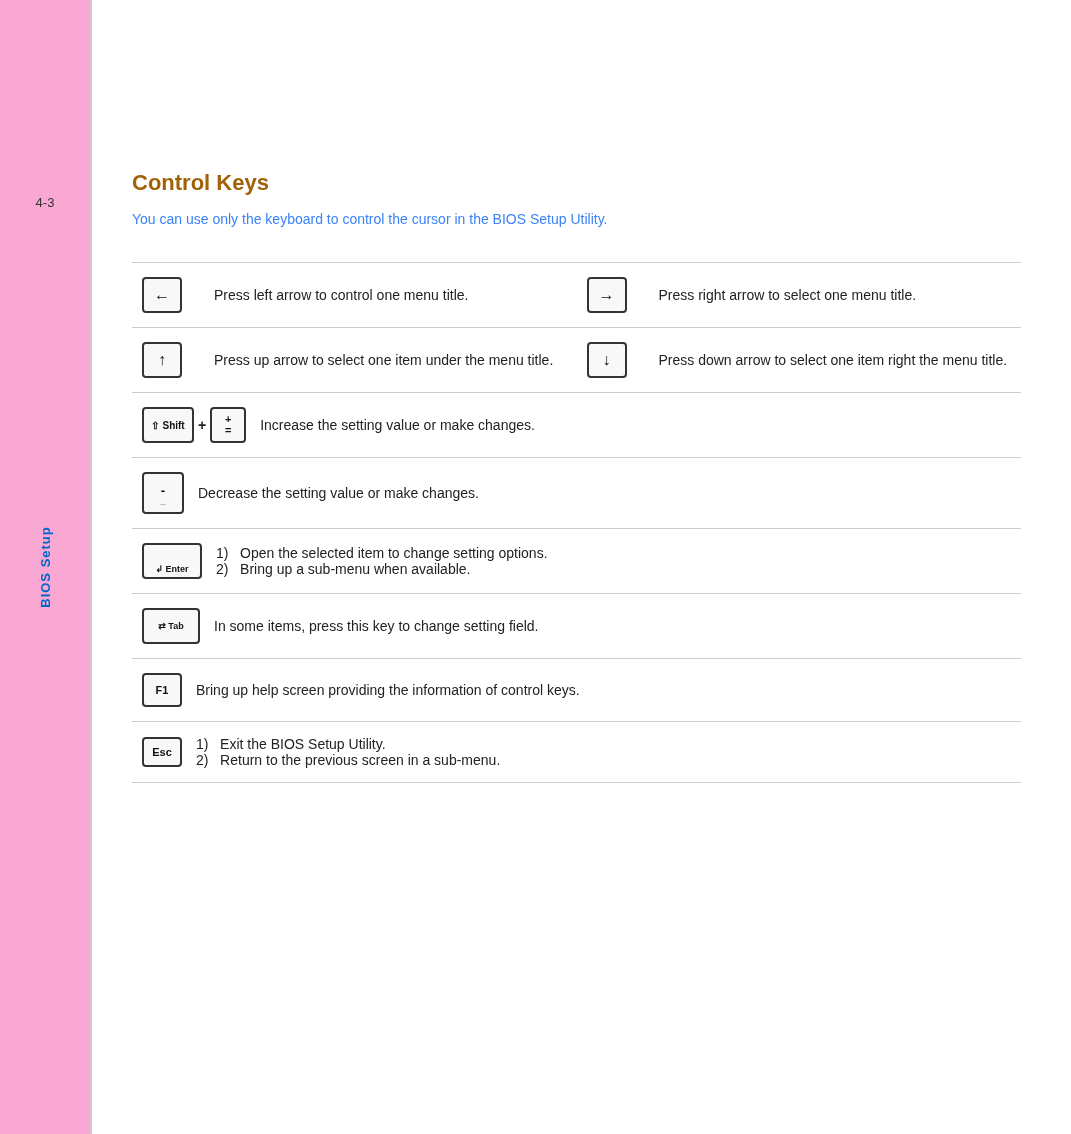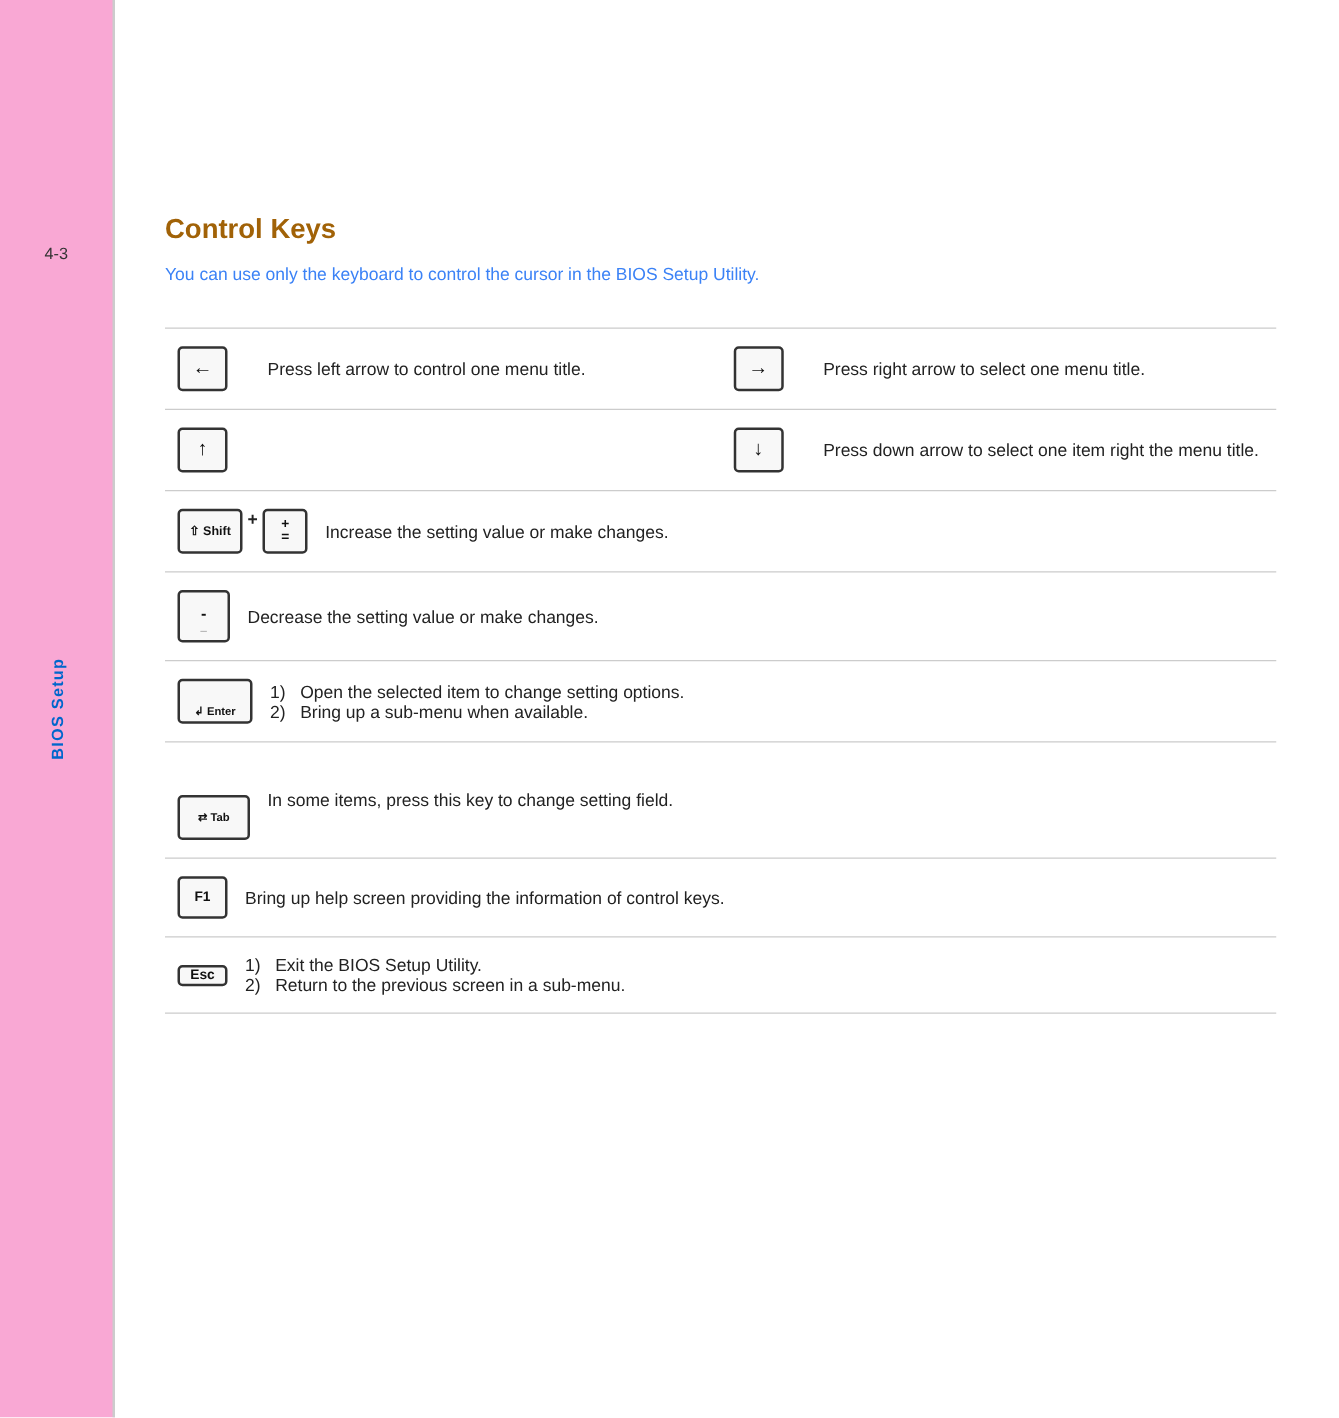--- a/index.html
+++ b/index.html
@@ -147,28 +147,28 @@
     }
 
     .key-f1 {
       width: 40px;
       height: 34px;
       font-size: 12px;
     }
 
     .key-esc {
       width: 40px;
-      height: 17px;
+      height: 30px;
       font-size: 11px;
       text-align: center;
     }
 
     .key-combo {
       display: flex;
-      align-items: flex-start;
+      align-items: center;
       justify-content: center;
       gap: 4px;
     }
 
     .plus-sign {
       font-size: 14px;
       font-weight: bold;
     }
 
     .col-cell {
@@ -219,20 +219,21 @@
     </div>
     <div class="col-cell" style="flex:1;">
       <div class="key-icon key-arrow-right">→</div>
       <div class="desc-cell">Press right arrow to select one menu title.</div>
     </div>
   </div>
 
   <div style="display:flex; border-top:1px solid #ccc;">
     <div class="col-cell" style="flex:1;">
       <div class="key-icon key-arrow-up">↑</div>
+      <div class="desc-cell">Press up arrow to select one item under the menu title.</div>
     </div>
     <div class="col-cell" style="flex:1;">
       <div class="key-icon key-arrow-down">↓</div>
       <div class="desc-cell">Press down arrow to select one item right the menu title.</div>
     </div>
   </div>
 
   <div class="full-row">
     <div class="key-combo">
       <div class="key-icon key-shift" style="font-size:9px; gap:2px; flex-direction:column; padding:2px;">
@@ -259,21 +260,21 @@
     <div class="key-icon key-enter" style="gap:2px; padding:2px;">
       <span style="font-size:9px; white-space:nowrap;margin-top:16px;">↲ Enter</span>
     </div>
     <div>
       <div>1)&nbsp;&nbsp;&nbsp;Open the selected item to change setting options.</div>
       <div>2)&nbsp;&nbsp;&nbsp;Bring up a sub-menu when available.</div>
     </div>
   </div>
 
   <div class="full-row">
-    <div class="key-icon key-tab" style="font-size:9px; gap:2px; white-space:nowrap; padding:2px 4px;margin-top:28px;">
+    <div class="key-icon key-tab" style="font-size:9px; gap:2px; white-space:nowrap; padding:2px 4px;">
       <span>⇄ Tab</span>
     </div>
     <div>In some items, press this key to change setting field.</div>
   </div>
 
   <div class="full-row">
     <div class="key-icon key-f1" style="font-size:11px; padding:2px 6px;">
       <span>F1</span>
     </div>
     <div>Bring up help screen providing the information of control keys.</div>

